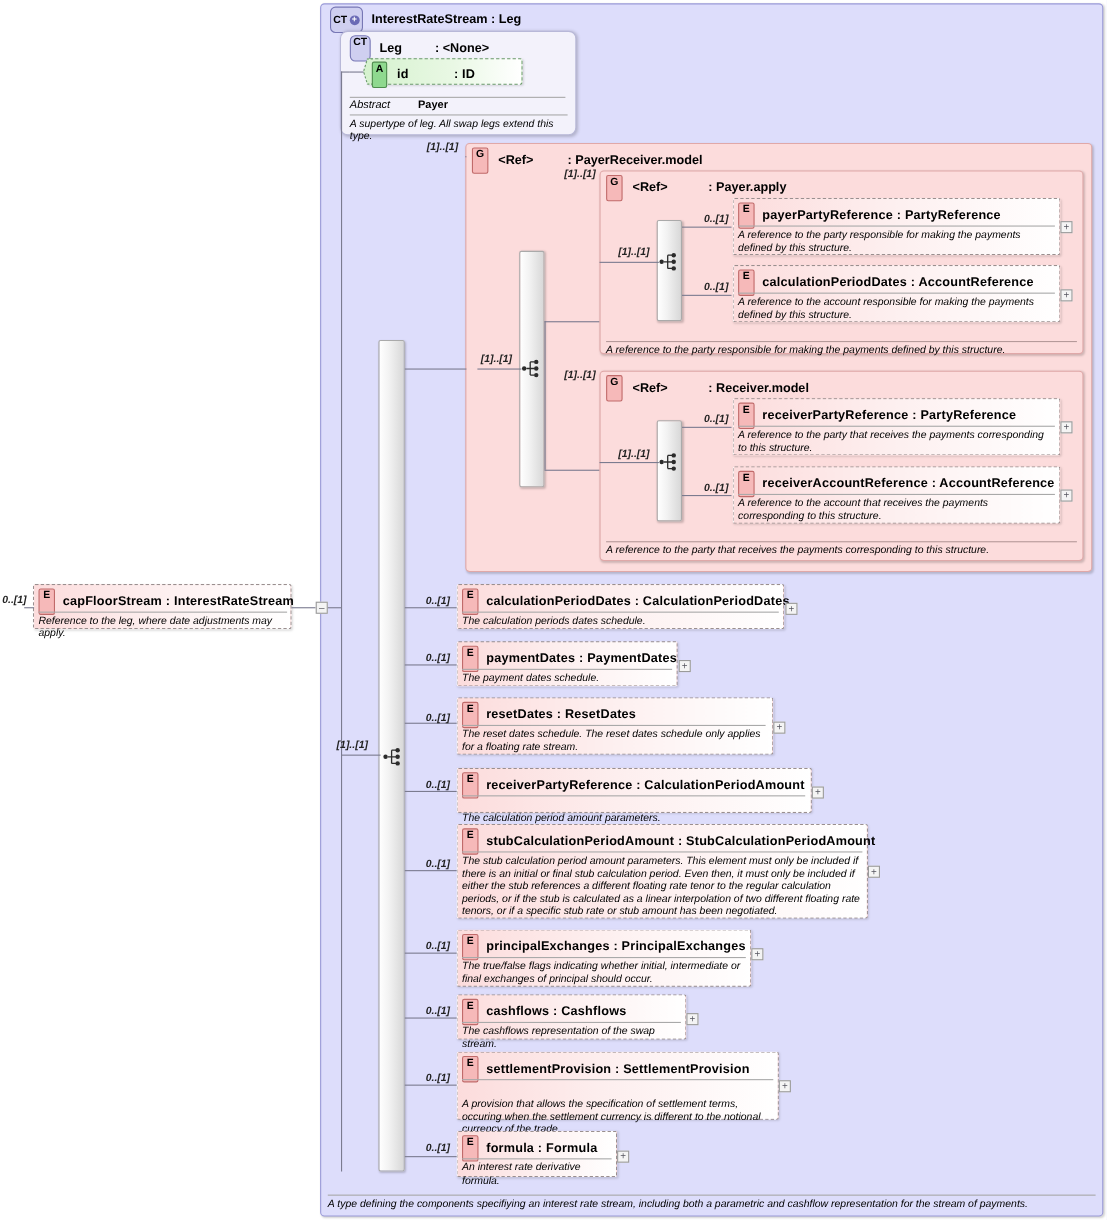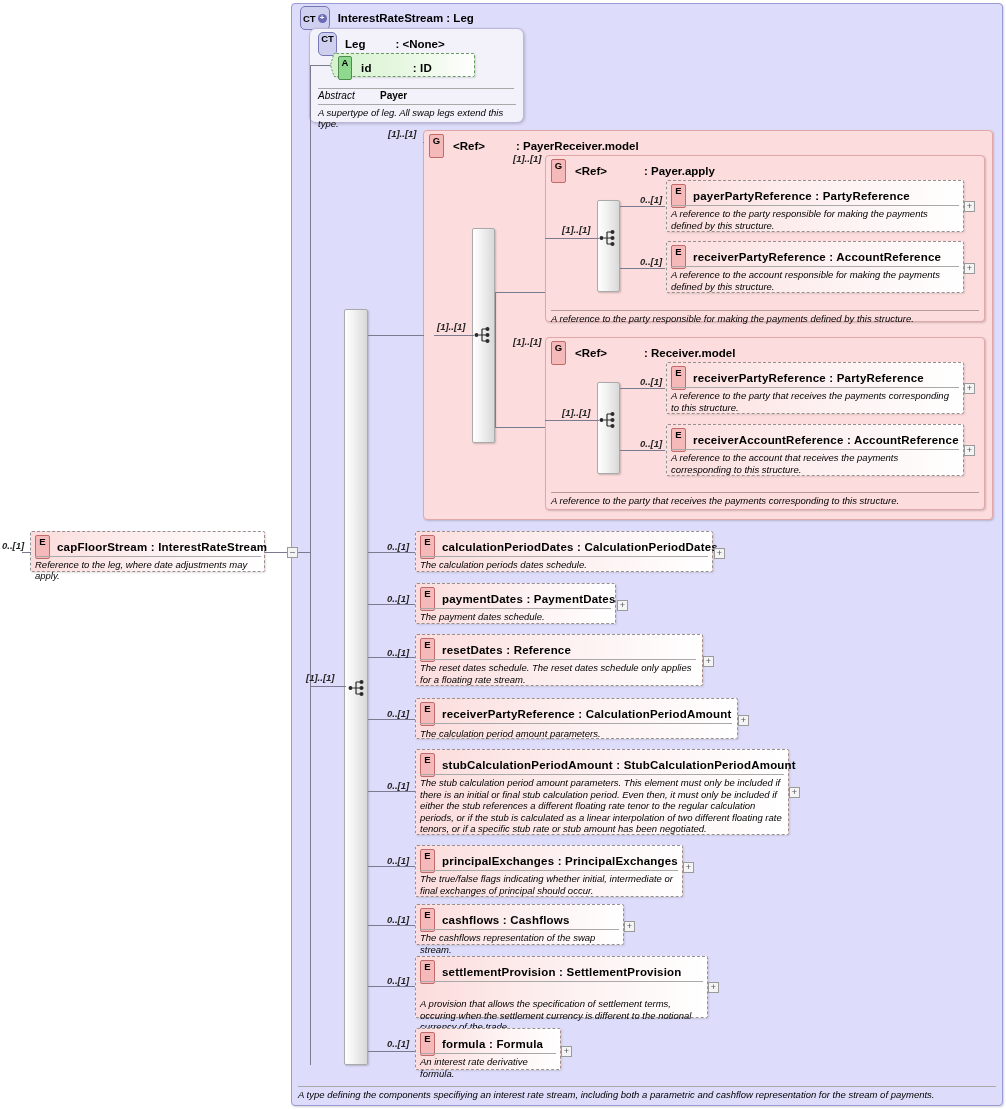--- a/index.html
+++ b/index.html
@@ -202,21 +202,21 @@
   <span class="badge">E</span>
   <span class="node-title">payerPartyReference : PartyReference</span>
 </div>
 <div class="abs" style="left:671px;top:205px;width:288px;font-style:italic;font-size:9.5px;line-height:11.5px;border-top:1px solid #a9a9a9;padding-top:2px;">A reference to the party responsible for making the payments defined by this structure.</div>
 <div class="card" style="left:640px;top:194px;">0..[1]</div>
 <div class="exp" style="left:964px;top:201px;">+</div>
 
 <div class="node" style="left:666px;top:241px;width:298px;height:52px;"></div>
 <div class="node-head abs" style="left:671px;top:245px;padding:0;">
   <span class="badge">E</span>
-  <span class="node-title">receiverPartyReference : AccountReference</span>
+  <span class="node-title">calculationPeriodDates : AccountReference</span>
 </div>
 <div class="abs" style="left:671px;top:266px;width:288px;font-style:italic;font-size:9.5px;line-height:11.5px;border-top:1px solid #a9a9a9;padding-top:2px;">A reference to the account responsible for making the payments defined by this structure.</div>
 <div class="card" style="left:640px;top:256px;">0..[1]</div>
 <div class="exp" style="left:964px;top:263px;">+</div>
 
 <div class="grp-foot" style="left:551px;top:310px;width:428px;">A reference to the party responsible for making the payments defined by this structure.</div>
 
 <div class="panel panel-grp" style="left:545px;top:337px;width:440px;height:173px;"></div>
 <div class="abs" style="left:551px;top:341px;display:flex;align-items:center;gap:9px;">
   <span class="badge g">G</span>
@@ -276,33 +276,33 @@
   <span class="node-title">paymentDates : PaymentDates</span>
 </div>
 <div class="abs" style="left:420px;top:608px;width:191px;font-style:italic;font-size:9.5px;line-height:11.5px;border-top:1px solid #a9a9a9;padding-top:2px;">The payment dates schedule.</div>
 <div class="card" style="left:387px;top:593px;">0..[1]</div>
 <div class="exp" style="left:617px;top:600px;">+</div>
 
 <div class="ln lnh" style="left:368px;top:657px;width:48px;"></div>
 <div class="node" style="left:415px;top:634px;width:288px;height:52px;"></div>
 <div class="node-head abs" style="left:420px;top:638px;padding:0;">
   <span class="badge">E</span>
-  <span class="node-title">resetDates : Reference</span>
+  <span class="node-title">resetDates : ResetDates</span>
 </div>
 <div class="abs" style="left:420px;top:659px;width:276px;font-style:italic;font-size:9.5px;line-height:11.5px;border-top:1px solid #a9a9a9;padding-top:2px;">The reset dates schedule. The reset dates schedule only applies for a floating rate stream.</div>
 <div class="card" style="left:387px;top:647px;">0..[1]</div>
 <div class="exp" style="left:703px;top:656px;">+</div>
 
 <div class="ln lnh" style="left:368px;top:719px;width:48px;"></div>
 <div class="node" style="left:415px;top:698px;width:323px;height:41px;"></div>
 <div class="node-head abs" style="left:420px;top:702px;padding:0;">
   <span class="badge">E</span>
   <span class="node-title">receiverPartyReference : CalculationPeriodAmount</span>
 </div>
-<div class="abs" style="left:420px;top:723px;width:312px;font-style:italic;font-size:9.5px;line-height:11.5px;border-top:1px solid #a9a9a9;padding-top:4px;">The calculation period amount parameters.</div>
+<div class="abs" style="left:420px;top:723px;width:312px;font-style:italic;font-size:9.5px;line-height:11.5px;border-top:1px solid #a9a9a9;padding-top:14px;">The calculation period amount parameters.</div>
 <div class="card" style="left:387px;top:708px;">0..[1]</div>
 <div class="exp" style="left:738px;top:715px;">+</div>
 
 <div class="ln lnh" style="left:368px;top:791px;width:48px;"></div>
 <div class="node" style="left:415px;top:749px;width:374px;height:86px;"></div>
 <div class="node-head abs" style="left:420px;top:753px;padding:0;">
   <span class="badge">E</span>
   <span class="node-title">stubCalculationPeriodAmount : StubCalculationPeriodAmount</span>
 </div>
 <div class="abs" style="left:420px;top:774px;width:364px;font-style:italic;font-size:9.5px;line-height:11.6px;border-top:1px solid #a9a9a9;padding-top:2px;">The stub calculation period amount parameters. This element must only be included if there is an initial or final stub calculation period. Even then, it must only be included if either the stub references a different floating rate tenor to the regular calculation periods, or if the stub is calculated as a linear interpolation of two different floating rate tenors, or if a specific stub rate or stub amount has been negotiated.</div>

